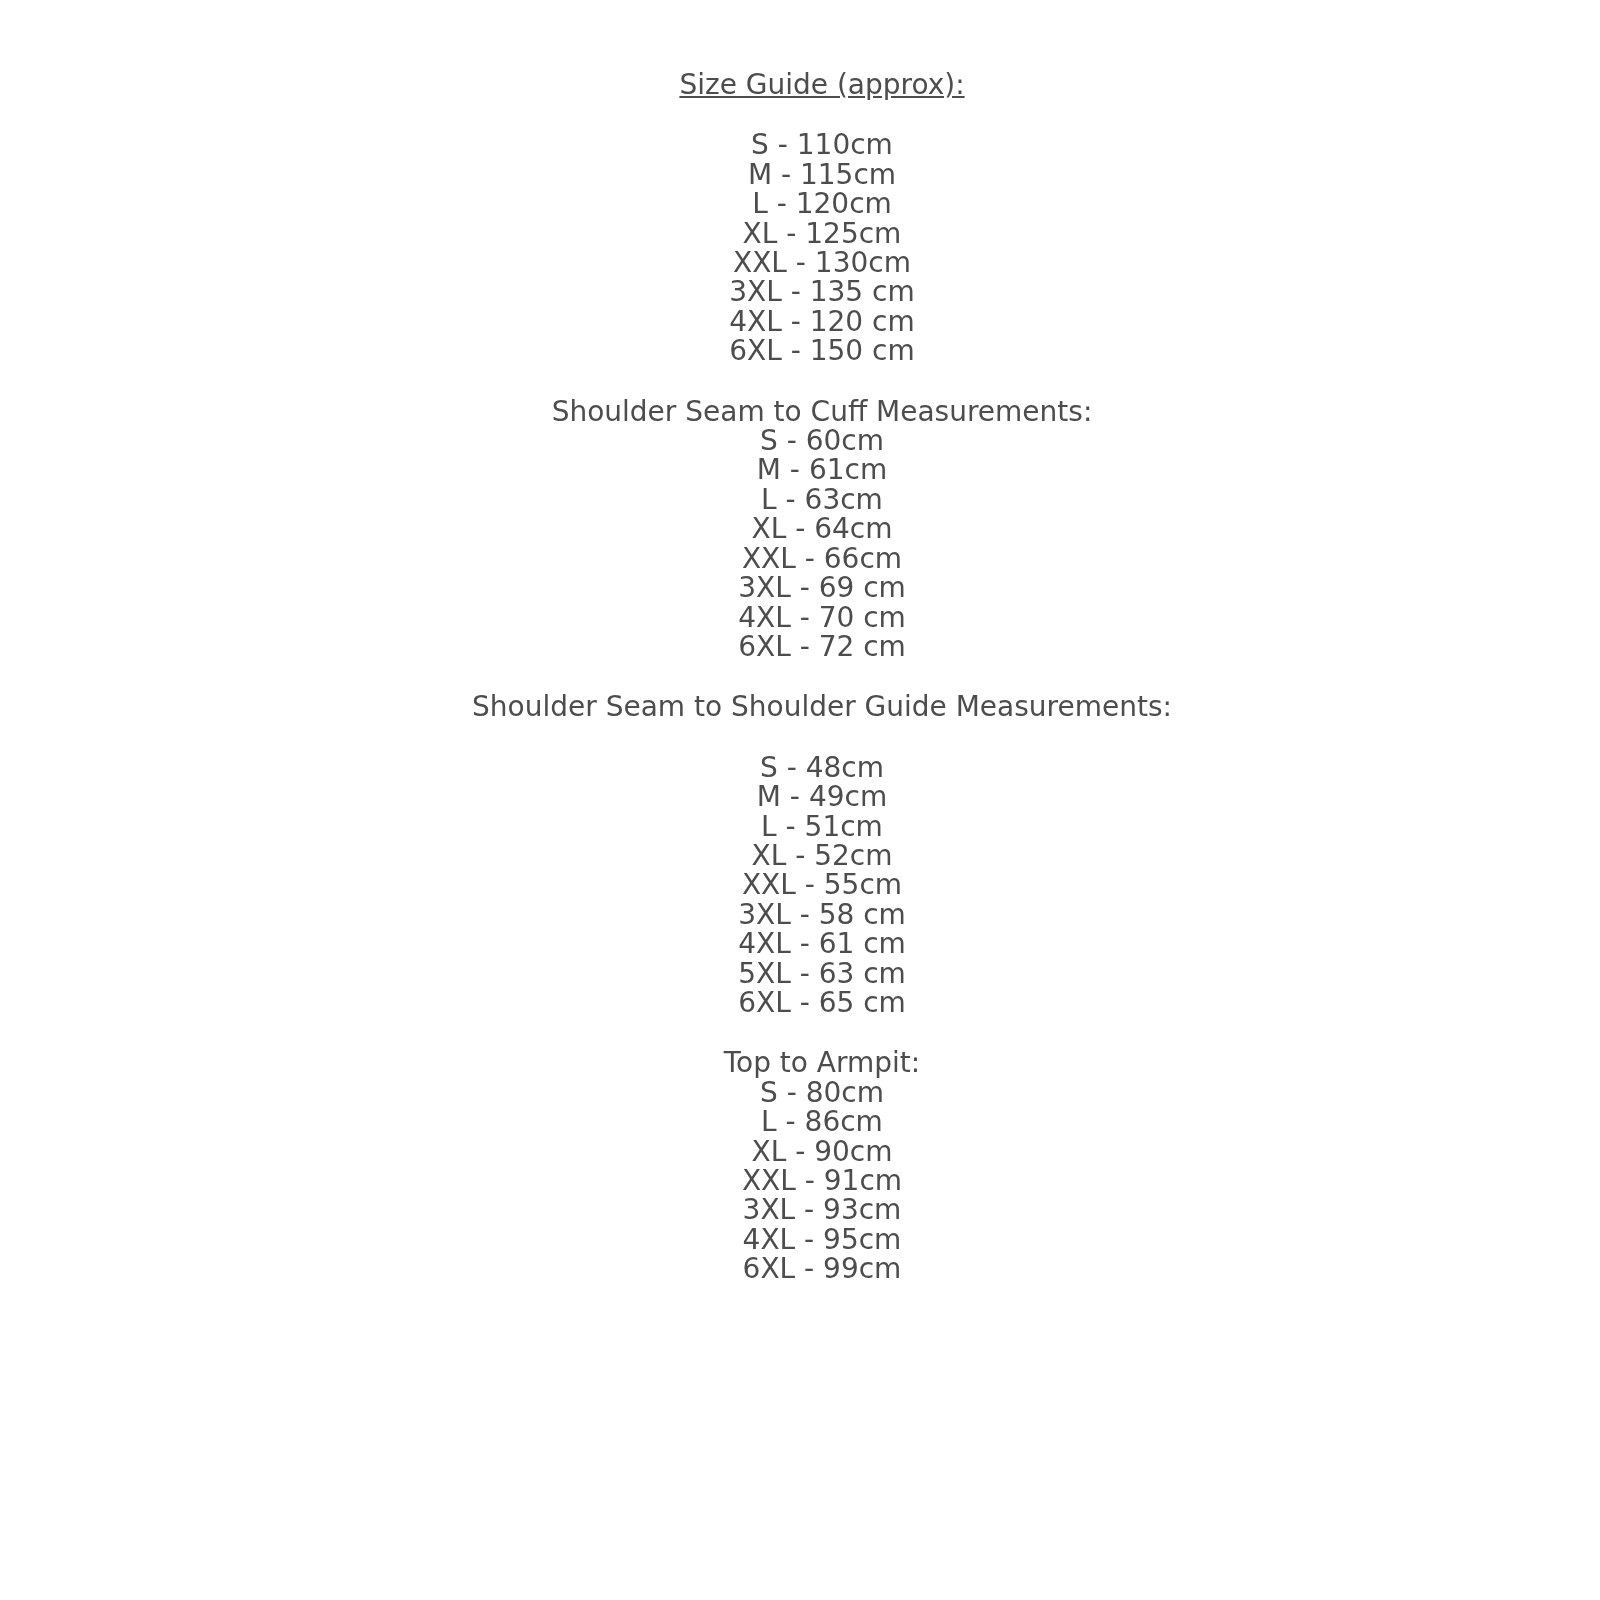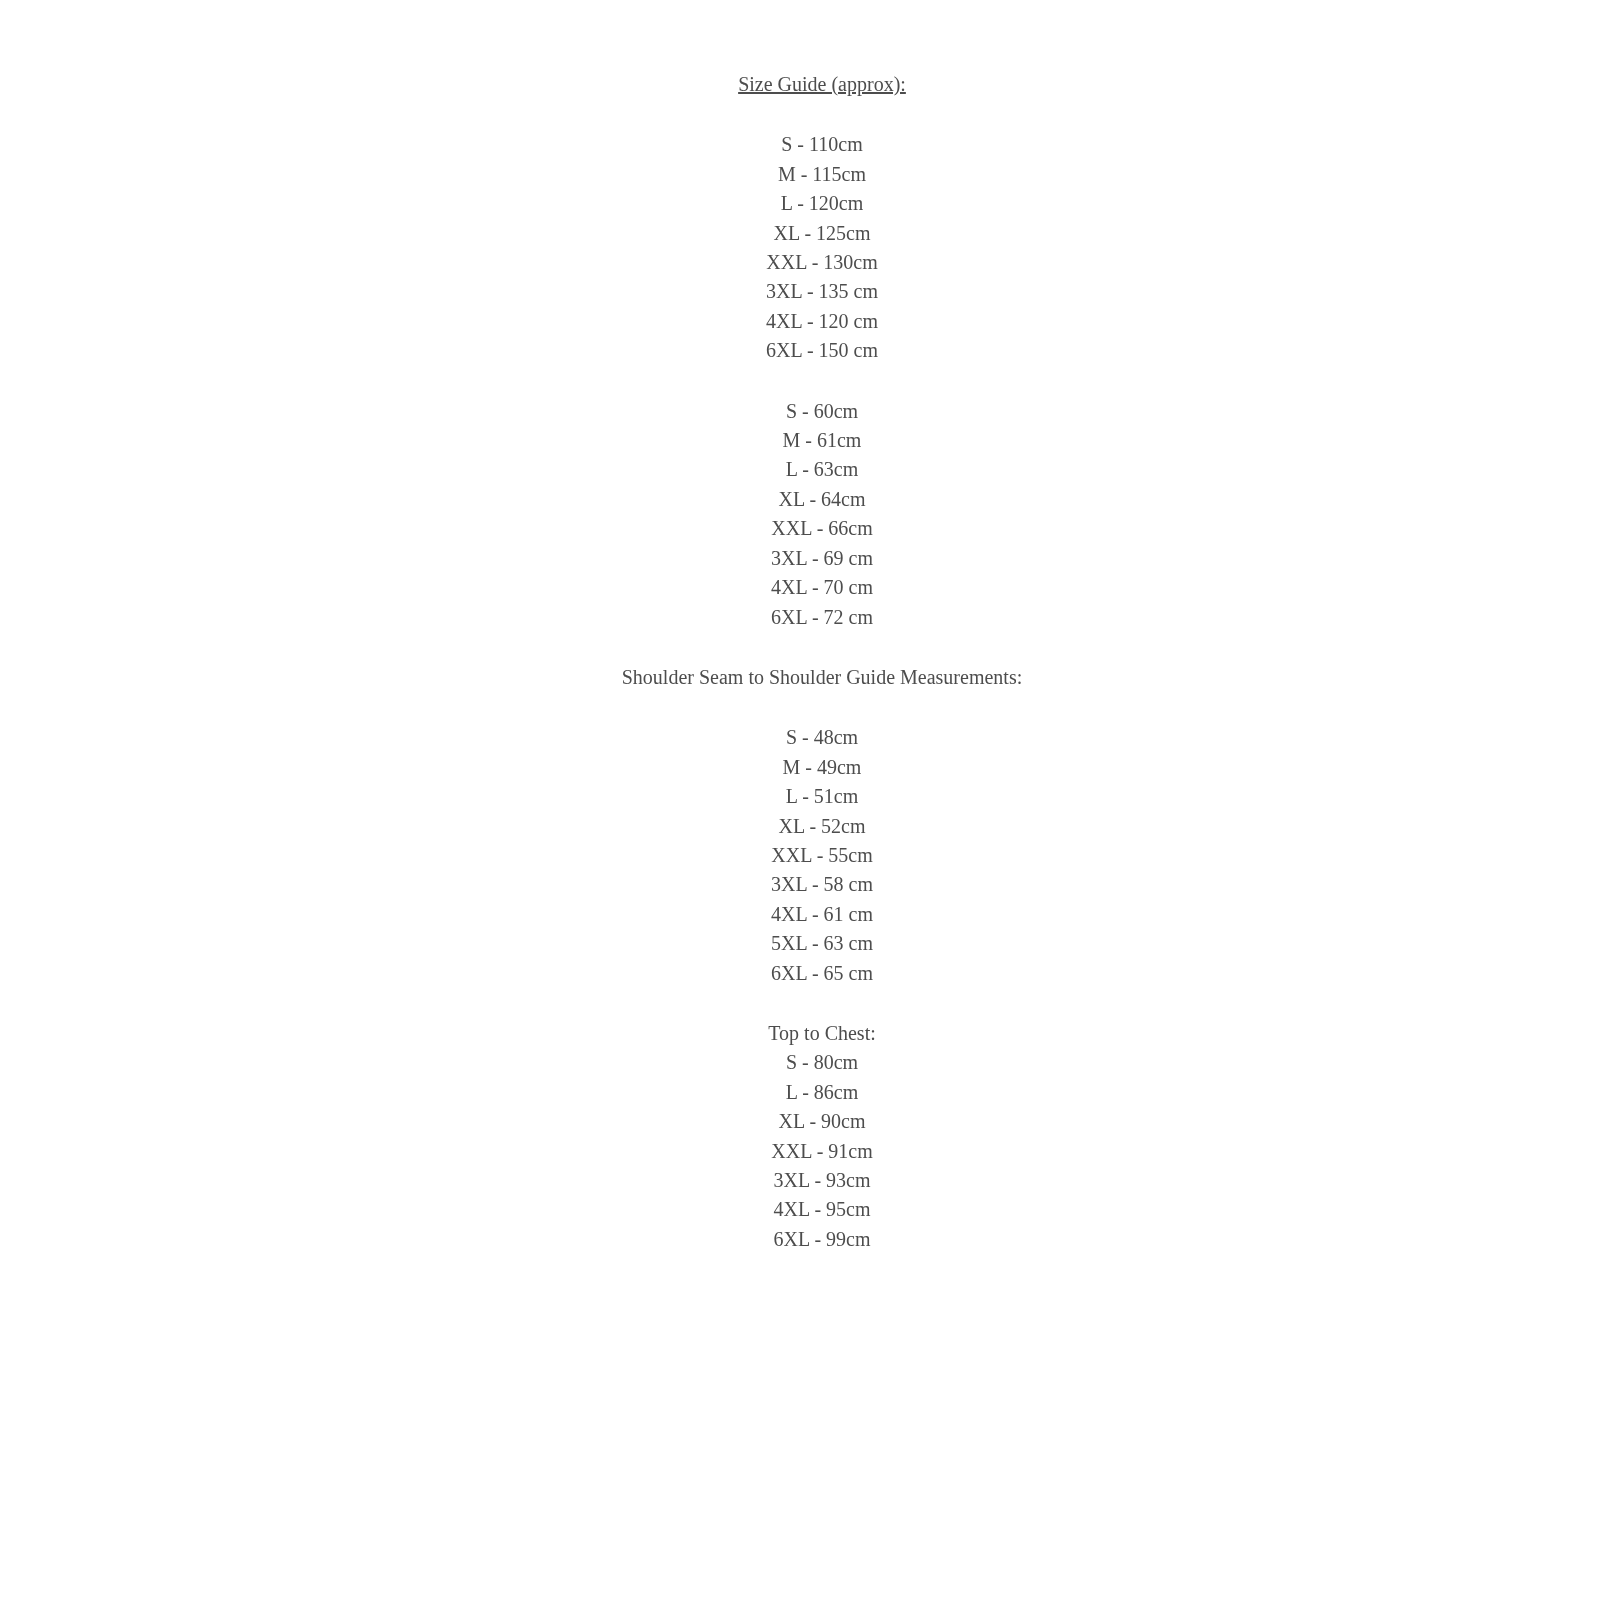--- a/index.html
+++ b/index.html
@@ -18,25 +18,24 @@
     padding-left: 44px;   
     text-align: center;
   }
   .para {
     margin: 31px 0;
   }
   .para:first-child {
     margin-top: 0;
   }
   .line {
-    font-size: 20px;
+    font-size: 28px;
     line-height: 29.4px;
     color: #4d4d4d;
     white-space: pre;
-    font-family: Liberation Serif, serif;
   }
   .title-line {
     text-decoration: underline;
   }
 </style>
 </head>
 <body>
 
 <div class="content">
   <div class="para">
@@ -52,20 +51,21 @@
           <div class="line">XXL - 130cm</div>
           <div class="line">3XL - 135 cm</div>
           <div class="line">4XL - 120 cm</div>
           <div class="line">6XL - 150 cm</div>
         </div>
   </div>
 
   <div class="section">
 
     <div class="para list-para">
+          <div class="line heading-line">Shoulder Seam to Cuff Measurements:</div>
           <div class="line">S - 60cm</div>
           <div class="line">M - 61cm</div>
           <div class="line">L - 63cm</div>
           <div class="line">XL - 64cm</div>
           <div class="line">XXL - 66cm</div>
           <div class="line">3XL - 69 cm</div>
           <div class="line">4XL - 70 cm</div>
           <div class="line">6XL - 72 cm</div>
         </div>
   </div>
@@ -83,21 +83,21 @@
           <div class="line">3XL - 58 cm</div>
           <div class="line">4XL - 61 cm</div>
           <div class="line">5XL - 63 cm</div>
           <div class="line">6XL - 65 cm</div>
         </div>
   </div>
 
   <div class="section">
 
     <div class="para list-para">
-          <div class="line heading-line">Top to Chest:</div>
+          <div class="line heading-line">Top to Armpit:</div>
           <div class="line">S - 80cm</div>
           <div class="line">L - 86cm</div>
           <div class="line">XL - 90cm</div>
           <div class="line">XXL - 91cm</div>
           <div class="line">3XL - 93cm</div>
           <div class="line">4XL - 95cm</div>
           <div class="line">6XL - 99cm</div>
         </div>
   </div>
 </div>

